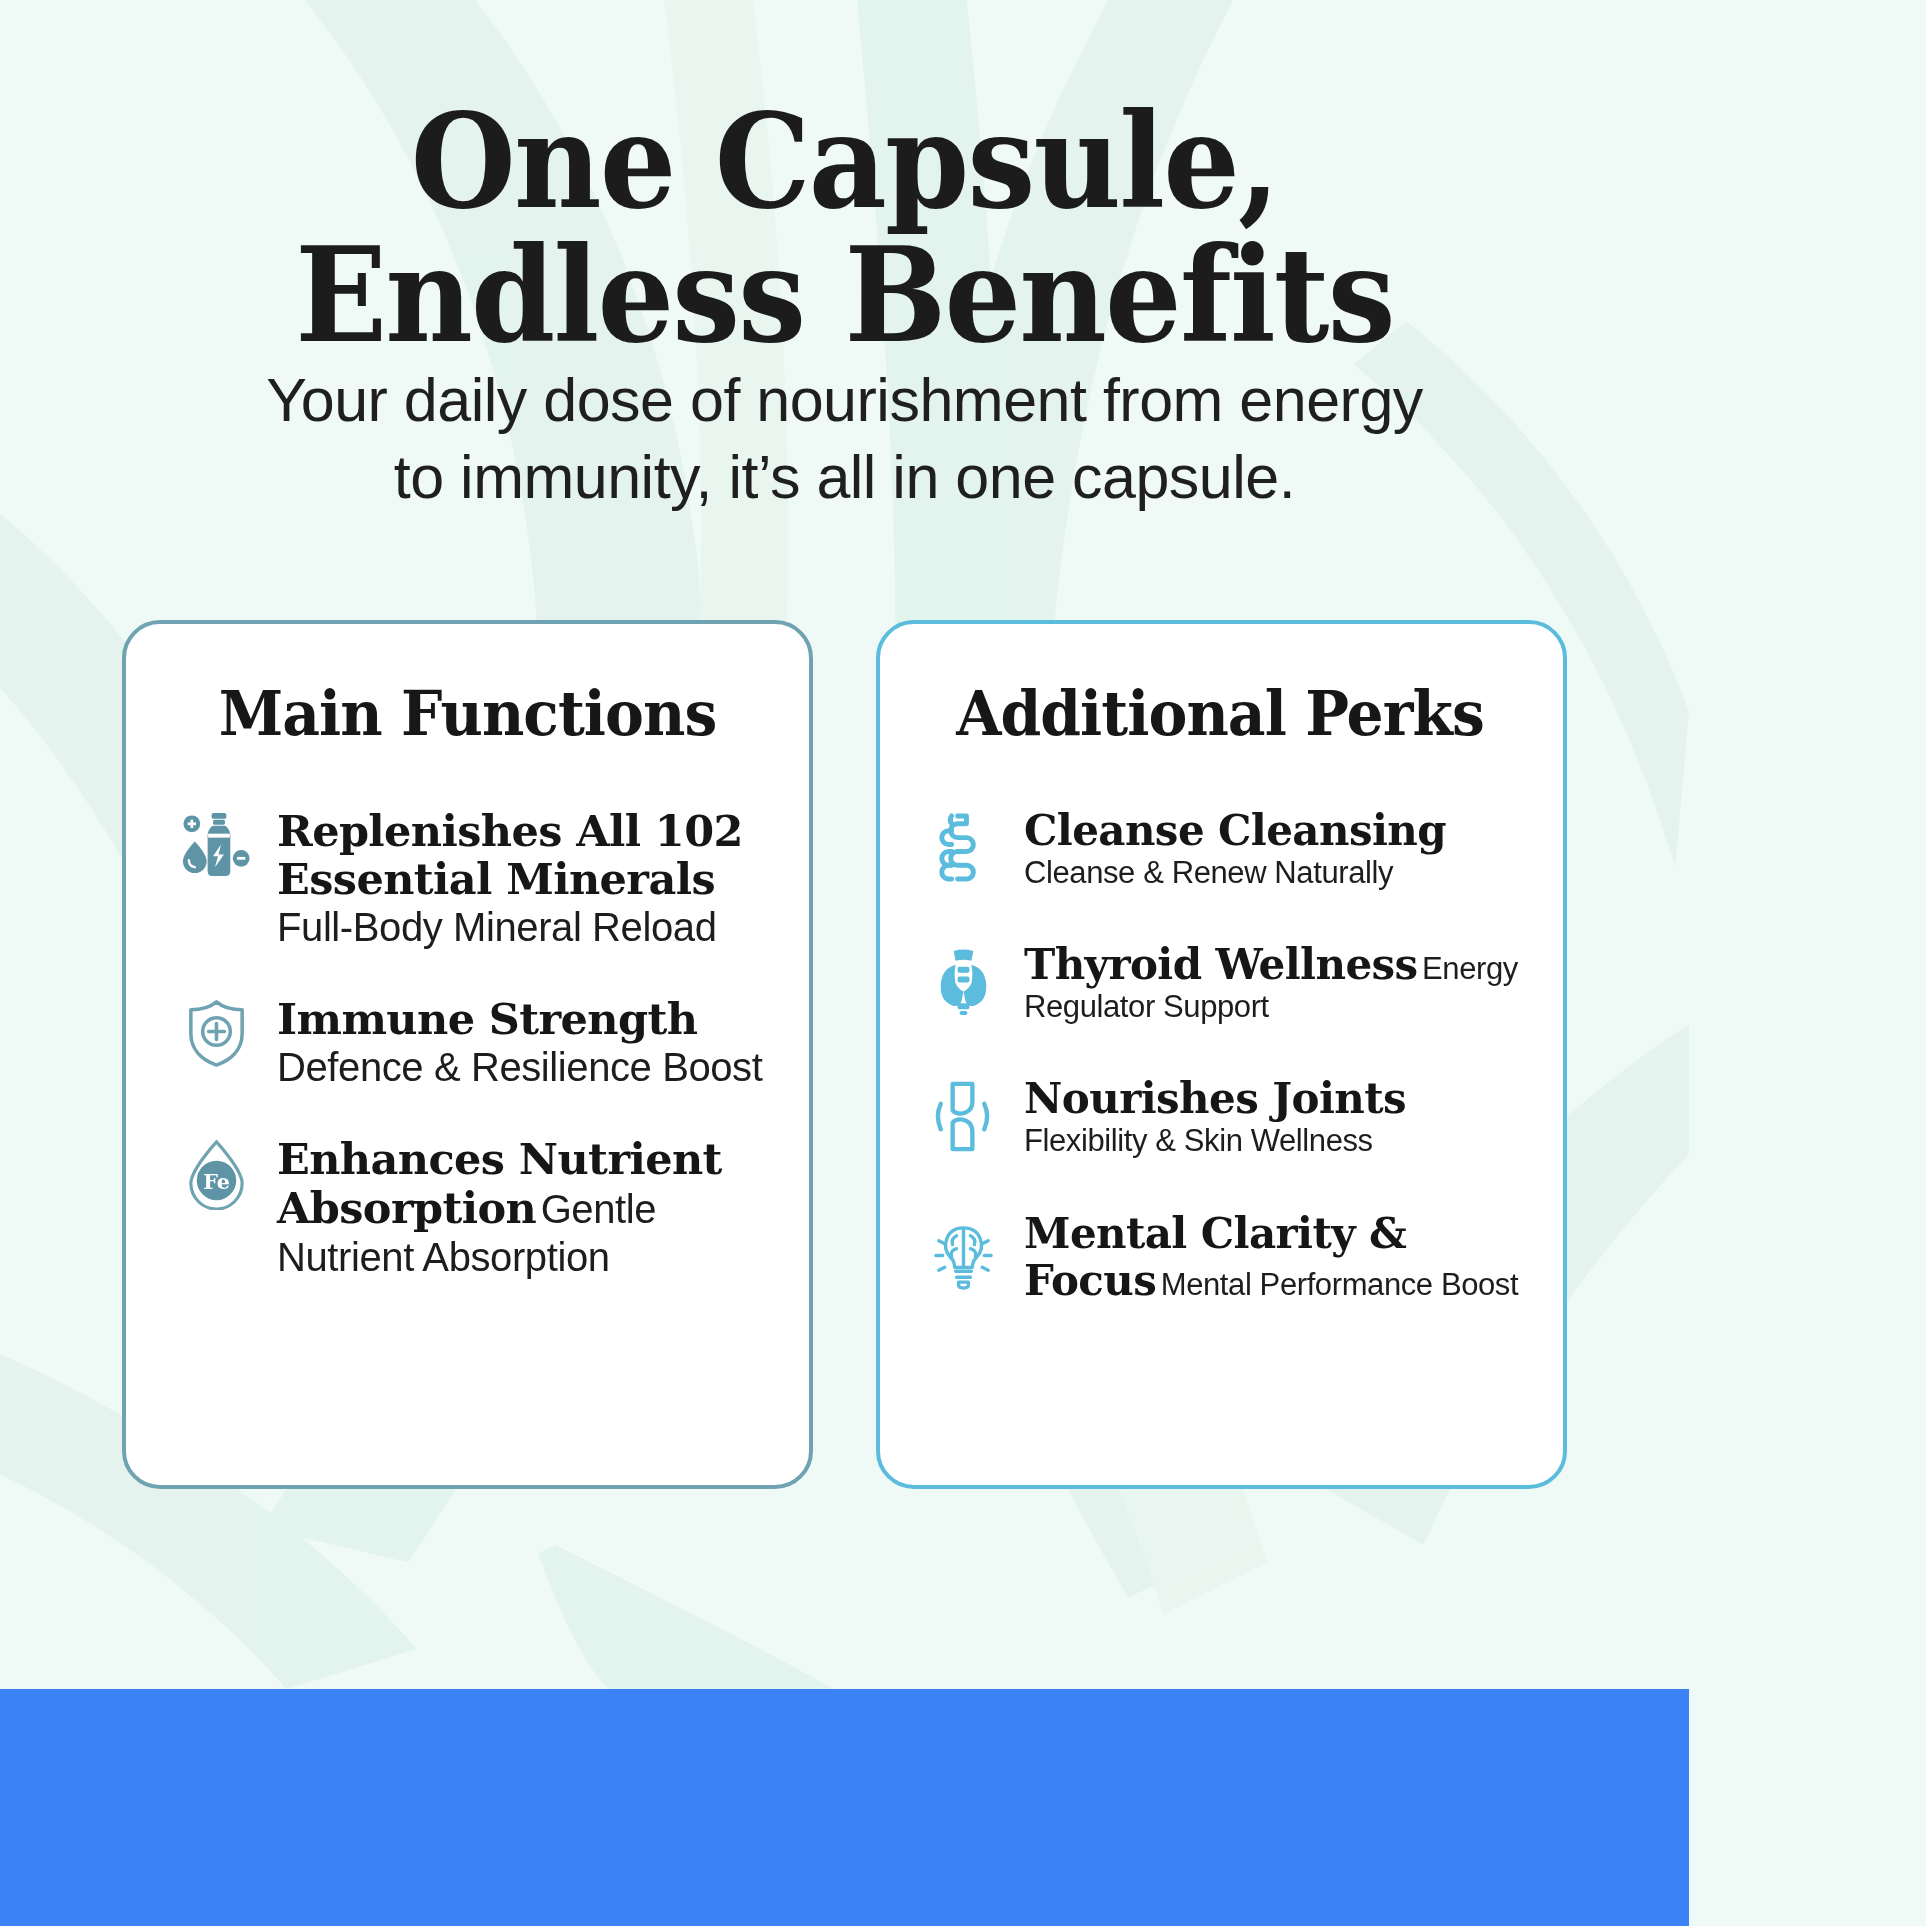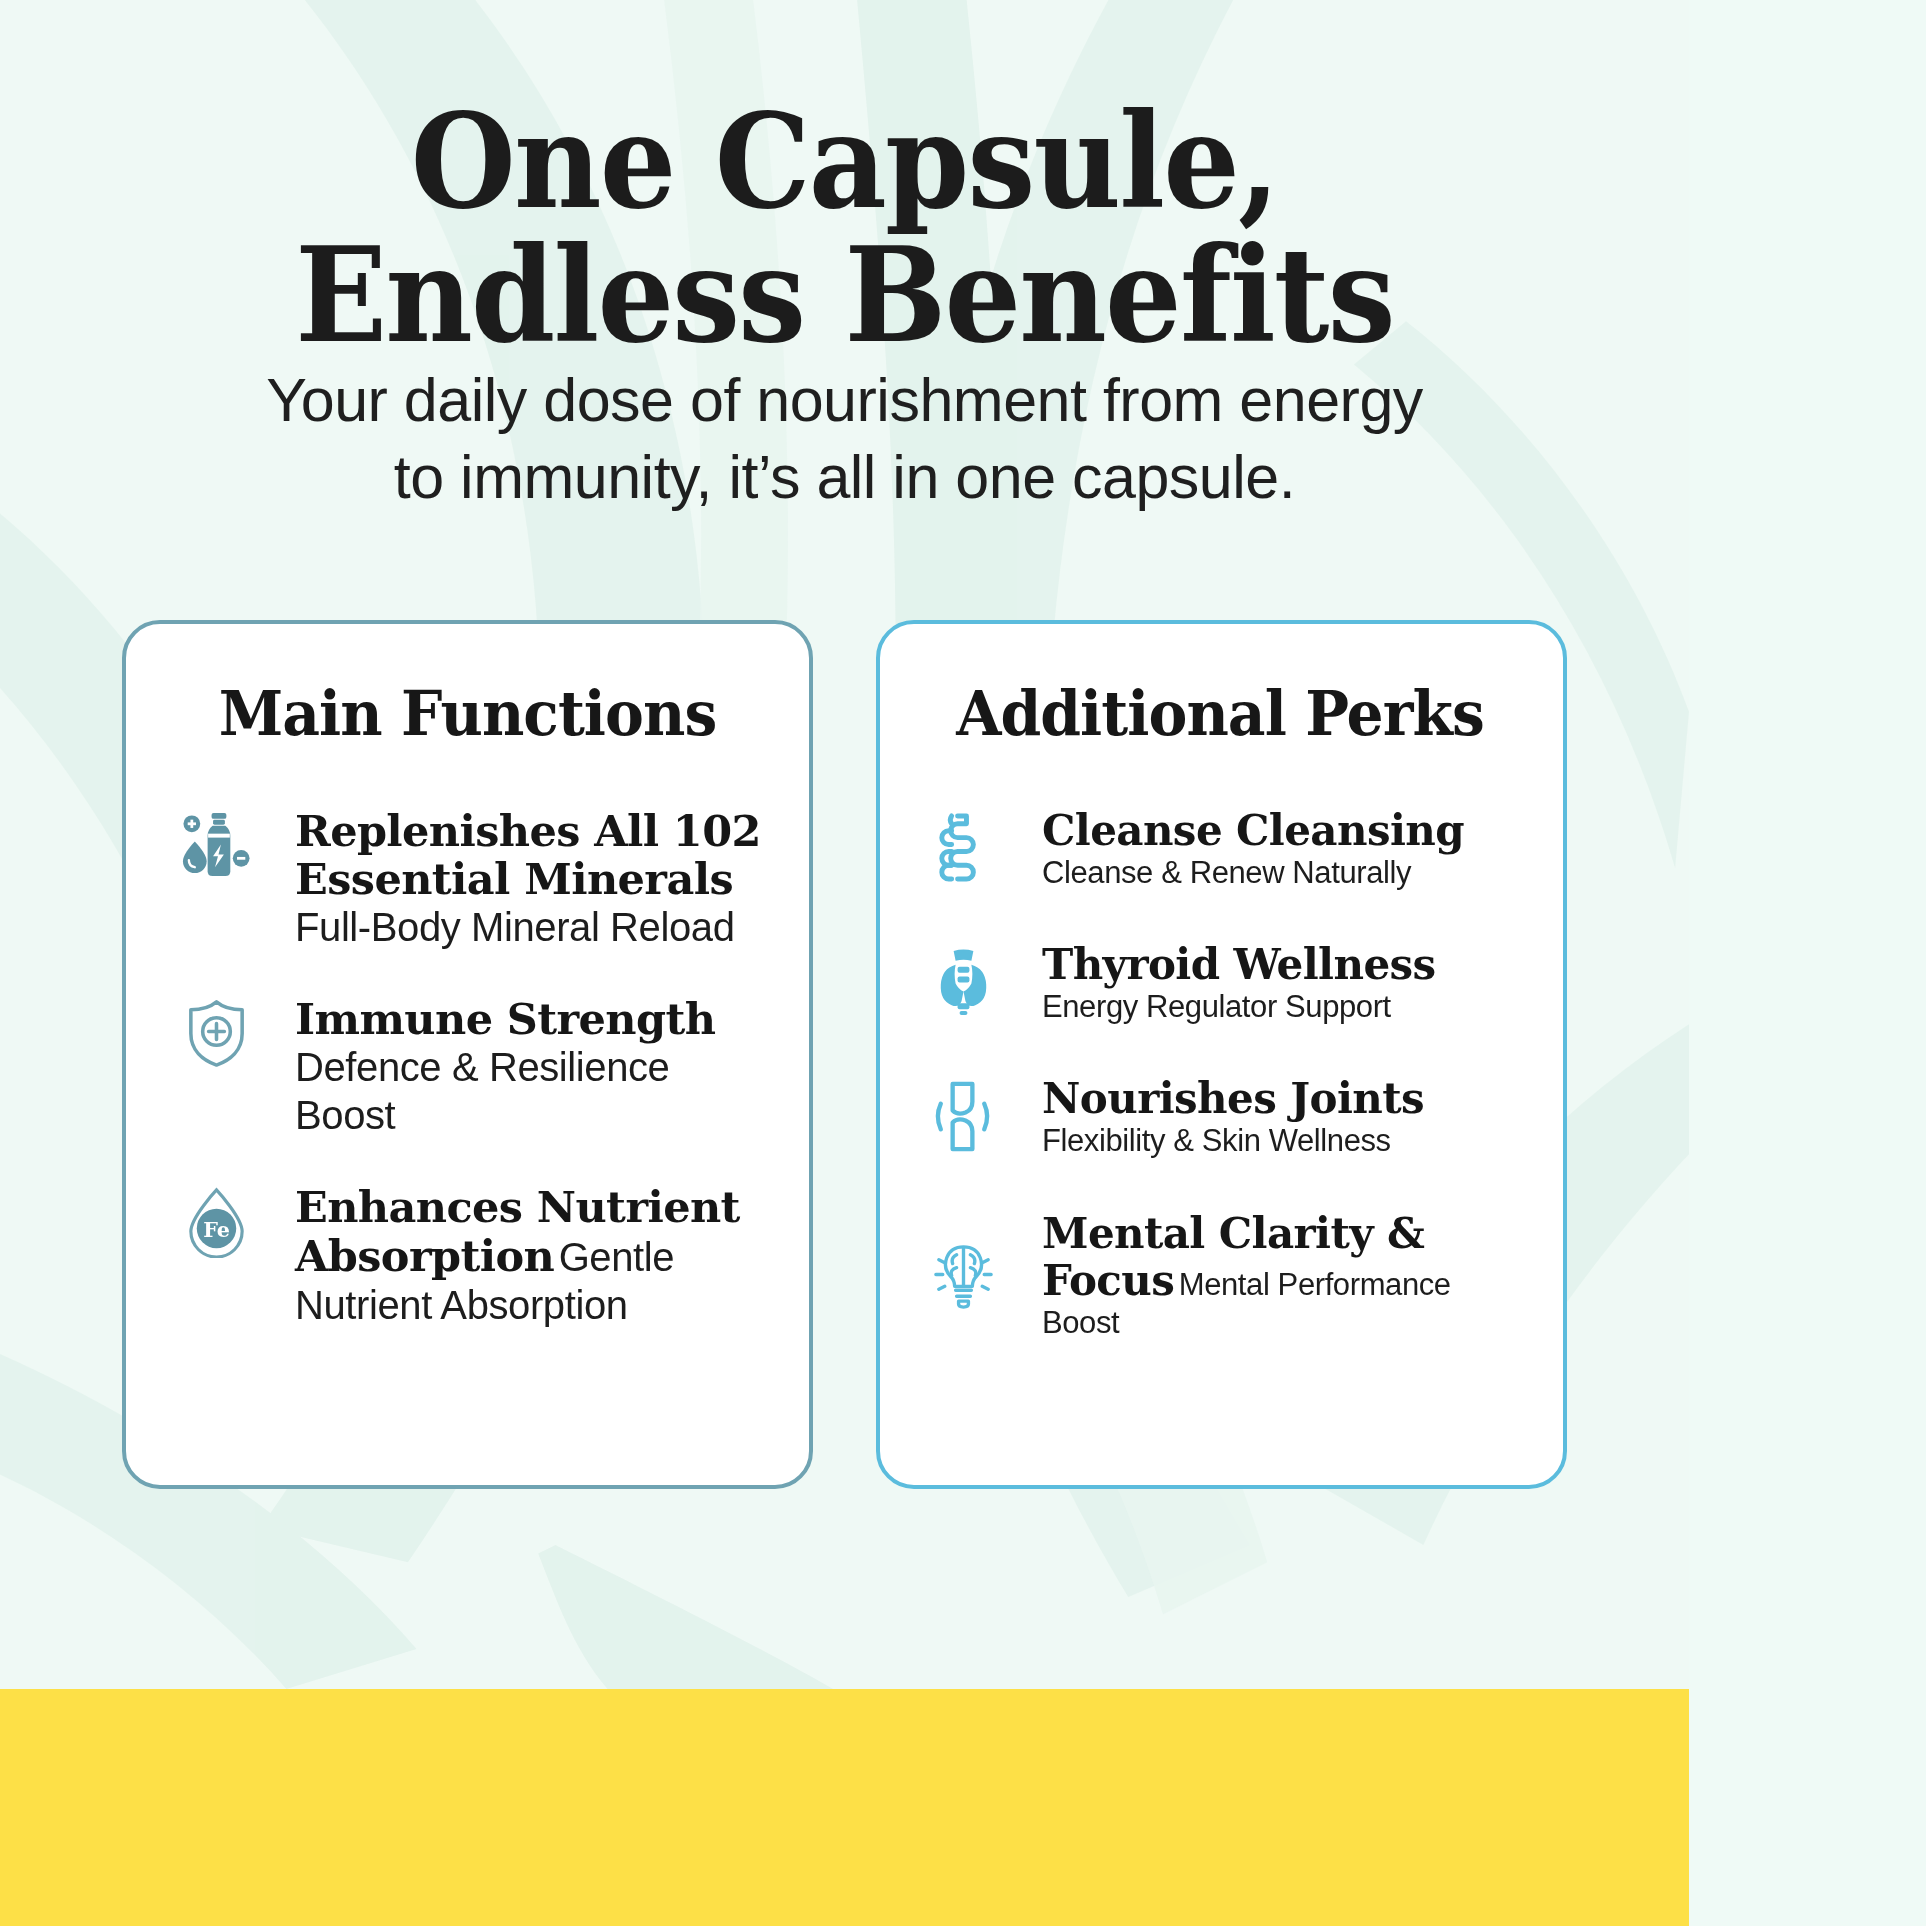--- a/index.html
+++ b/index.html
@@ -7,21 +7,21 @@
   html, body {
     width:1927px; height:1927px;
     background:#effaf6;
     font-family:"Liberation Sans", sans-serif;
     overflow:hidden;
   }
 
   #stage {
     position:relative;
     width:1689px; height:1927px;
-    background:#fde047;
+    background:#3b82f6;
     overflow:hidden;
   }
 
   
   #bg { position:absolute; inset:0; z-index:0; pointer-events:none; }
 
   
   .header {
     position:relative; z-index:2;
     text-align:center;
@@ -74,21 +74,21 @@
     text-align:center;
     letter-spacing:-1px;
     transform:scaleX(0.94);
     margin-bottom:55px;
   }
 
   .items { display:flex; flex-direction:column; }
   .card.left .items  { gap:42px; padding-left:14px; }
   .card.right .items { gap:48px; padding-left:10px; }
 
-  .item { display:flex; align-items:flex-start; gap:42px; }
+  .item { display:flex; align-items:flex-start; gap:24px; }
   .card.right .item { align-items:center; }
 
   .item-icon {
     flex:0 0 auto;
     width:73px; height:73px;
     display:flex; align-items:center; justify-content:center;
   }
   .card.left  .item-icon { margin-top:4px; }
   .item-text { flex:1 1 auto; padding-top:2px; }
 

